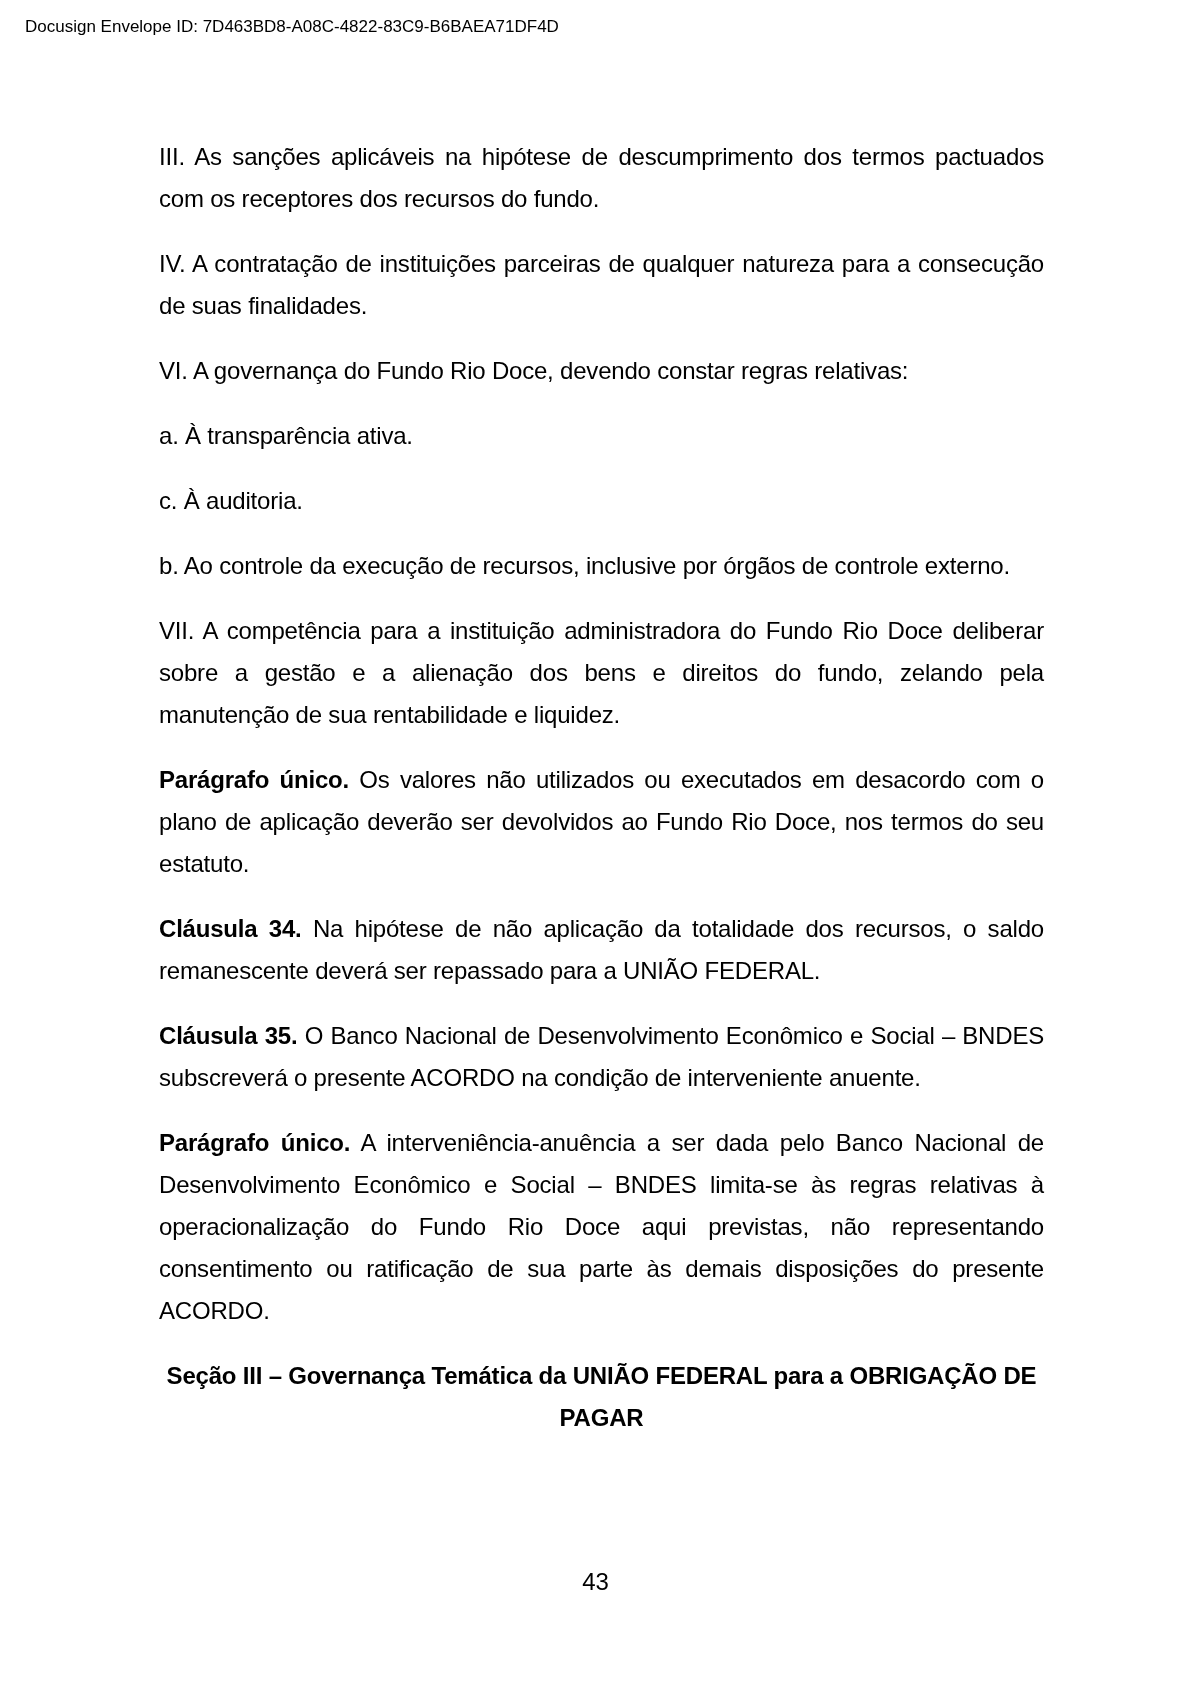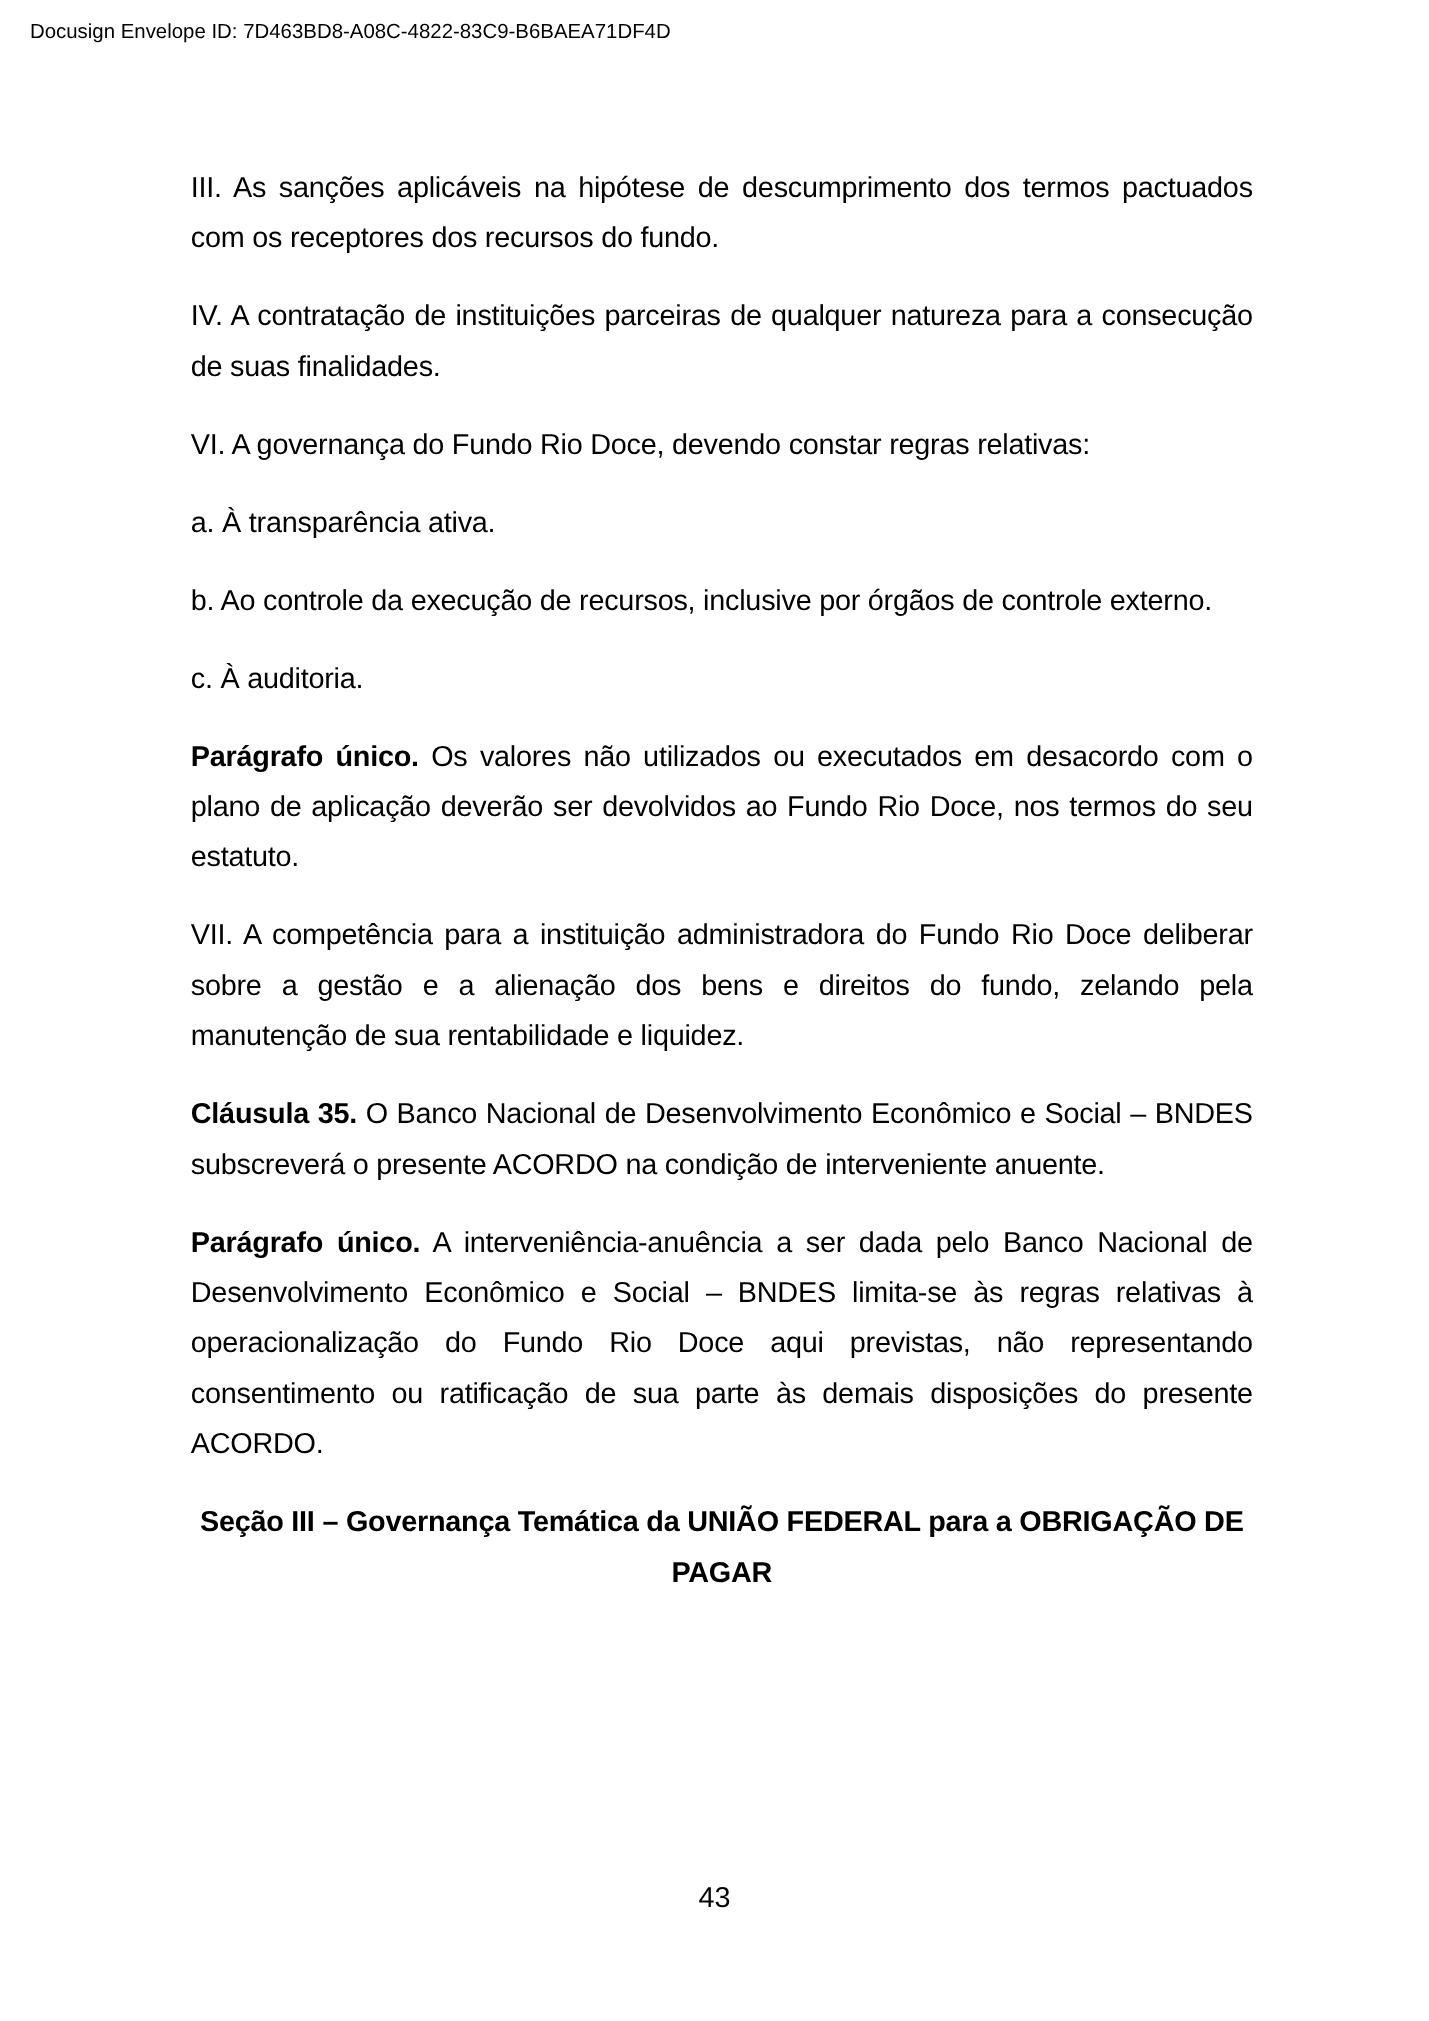--- a/index.html
+++ b/index.html
@@ -60,28 +60,29 @@
 
     <p><span class="lead"></span><span>III. As sanções aplicáveis na hipótese de descumprimento dos termos pactuados com os receptores dos recursos do fundo.</span></p>
 
     <p><span class="lead"></span><span>IV. A contratação de instituições parceiras de qualquer natureza para a consecução de suas finalidades.</span></p>
 
 
     <p><span class="lead"></span><span>VI. A governança do Fundo Rio Doce, devendo constar regras relativas:</span></p>
 
     <p><span class="lead"></span><span>a. À transparência ativa.</span></p>
 
+    <p><span class="lead"></span><span>c. À auditoria.</span></p>
+
     <p><span class="lead"></span><span>b. Ao controle da execução de recursos, inclusive por órgãos de controle externo.</span></p>
 
-    <p><span class="lead"></span><span>c. À auditoria.</span></p>
+    <p><span class="lead"></span><span>VII. A competência para a instituição administradora do Fundo Rio Doce deliberar sobre a gestão e a alienação dos bens e direitos do fundo, zelando pela manutenção de sua rentabilidade e liquidez.</span></p>
 
     <p><span class="lead">Parágrafo único.</span><span> Os valores não utilizados ou executados em desacordo com o plano de aplicação deverão ser devolvidos ao Fundo Rio Doce, nos termos do seu estatuto.</span></p>
 
-    <p><span class="lead"></span><span>VII. A competência para a instituição administradora do Fundo Rio Doce deliberar sobre a gestão e a alienação dos bens e direitos do fundo, zelando pela manutenção de sua rentabilidade e liquidez.</span></p>
-
+    <p><span class="lead">Cláusula 34.</span><span> Na hipótese de não aplicação da totalidade dos recursos, o saldo remanescente deverá ser repassado para a UNIÃO FEDERAL.</span></p>
 
     <p><span class="lead">Cláusula 35.</span><span> O Banco Nacional de Desenvolvimento Econômico e Social – BNDES subscreverá o presente ACORDO na condição de interveniente anuente.</span></p>
 
     <p><span class="lead">Parágrafo único.</span><span> A interveniência-anuência a ser dada pelo Banco Nacional de Desenvolvimento Econômico e Social – BNDES limita-se às regras relativas à operacionalização do Fundo Rio Doce aqui previstas, não representando consentimento ou ratificação de sua parte às demais disposições do presente ACORDO.</span></p>
 
     <p class="section-heading">Seção III – Governança Temática da UNIÃO FEDERAL para a OBRIGAÇÃO DE PAGAR</p>
 
   </div>
 
   <div class="page-number">43</div>

